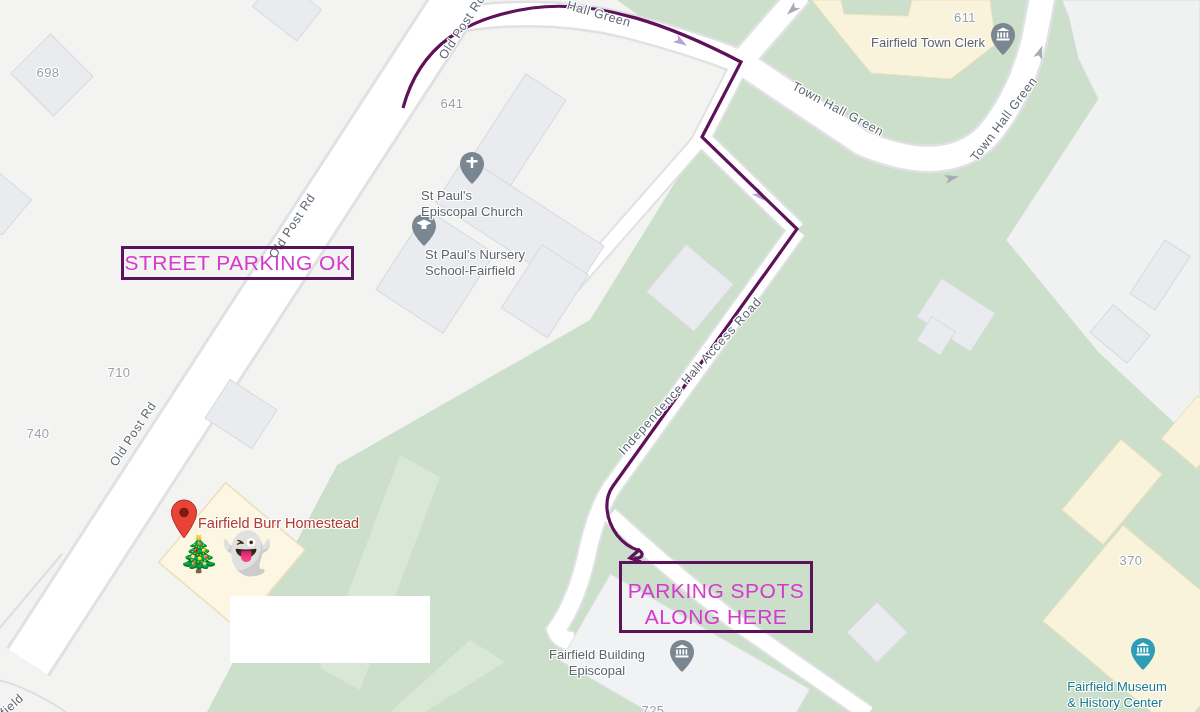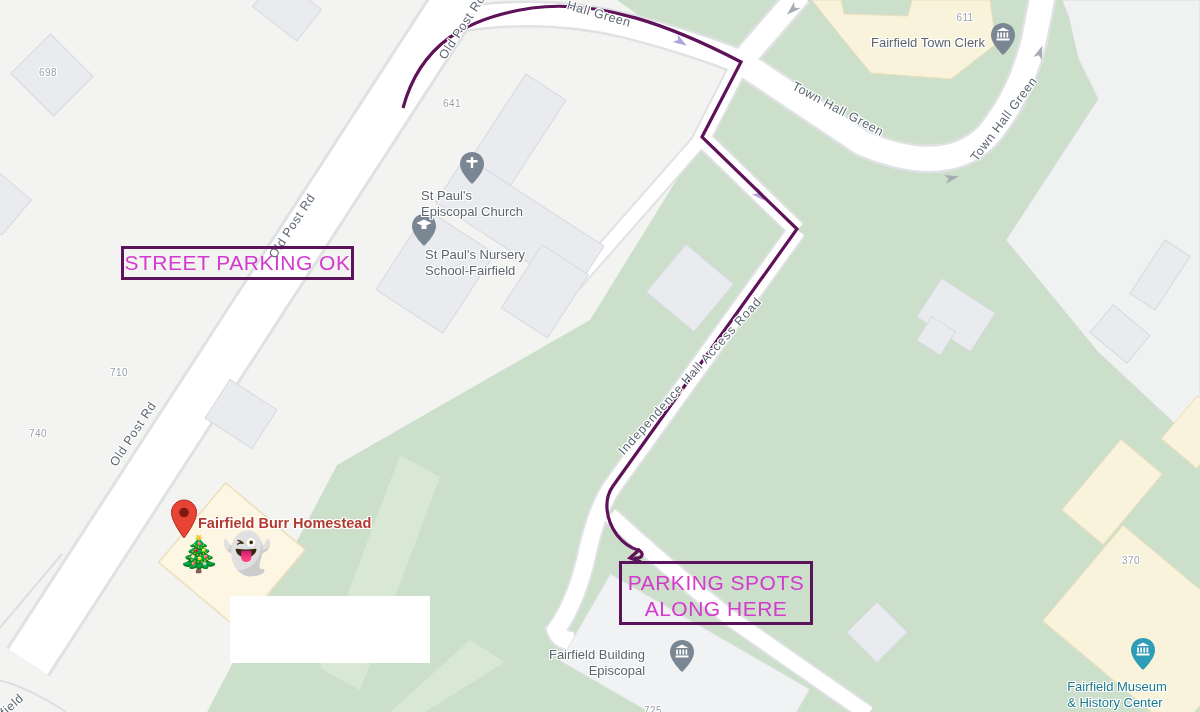--- a/index.html
+++ b/index.html
@@ -8,25 +8,25 @@
     --c-green:#cbdfca; --c-green-light:#d9e8d5; --c-road:#ffffff; --c-casing:#dfe1e3;
     --c-base:#f3f4f1; --c-bld:#e9ebee; --c-bld-line:#d7dade; --c-cream:#faf3dc; --c-cream-line:#ece0bd;
   }
   html,body{margin:0;padding:0;background:#ddd;}
   .map-canvas{position:relative;width:1200px;height:712px;overflow:hidden;background:var(--c-base);
     font-family:"Liberation Sans", sans-serif;}
   .map-canvas svg{position:absolute;left:0;top:0;}
   .lbl{position:absolute;white-space:nowrap;transform:translate(-50%,-50%);
     text-shadow:1px 0 0 #fff,-1px 0 0 #fff,0 1px 0 #fff,0 -1px 0 #fff,1px 1px 0 #fff,-1px -1px 0 #fff,1px -1px 0 #fff,-1px 1px 0 #fff;}
   .rd-lbl{font-size:12.5px;color:#5c6672;letter-spacing:.6px;}
-  .num{font-size:10px;color:#99a1a8;letter-spacing:.4px;}
+  .num{font-size:13px;color:#99a1a8;letter-spacing:.4px;}
   .poi{font-size:13px;color:#5e646b;line-height:16px;}
   .poi-right{text-align:right;}
   .poi-teal{color:#19798a;}
-  .poi-red{font-size:14.5px;color:#b23a31;font-weight:700;}
+  .poi-red{font-size:14.5px;color:#b23a31;font-weight:400;}
   .ann-box{position:absolute;border:3px solid var(--c-ann-border);color:var(--c-ann-text);
     font-size:21px;letter-spacing:.5px;text-align:center;background:transparent;}
   .redaction{position:absolute;background:#ffffff;}
   .pin{position:absolute;}
   .emoji{position:absolute;line-height:1;}
   
   .green{fill:var(--c-green);}
   .green-light{fill:var(--c-green-light);}
   .lot{fill:#f0f1f1;stroke:#dadcde;stroke-width:1;}
   .parcel{fill:#f0f2f3;stroke:#e2e4e6;stroke-width:1;}
@@ -187,35 +187,35 @@
 
   <div class="lbl poi" style="left:472px;top:204px;">
     <div>St Paul's</div>
     <div>Episcopal Church</div>
   </div>
   <div class="lbl poi" style="left:455px;top:263px;margin-left:20px;">
     <div>St Paul's Nursery</div>
     <div>School-Fairfield</div>
   </div>
   <div class="lbl poi" style="left:928px;top:43px;">Fairfield Town Clerk</div>
-  <div class="lbl poi poi-right" style="left:597px;top:663px;">
+  <div class="lbl poi poi-right" style="left:597px;top:663px;text-align:center;">
     <div>Fairfield Building</div>
     <div>Episcopal</div>
   </div>
   <div class="lbl poi poi-teal" style="left:1117px;top:703px;">
     <div>Fairfield Museum</div>
     <div>&amp; History Center</div>
     <div style="font-size:12px;">Rotating exhibits</div>
   </div>
   <div class="lbl poi poi-red" style="left:198px;top:523px;transform:translate(0,-50%);">Fairfield Burr Homestead</div>
 
   <span class="emoji" style="left:177px;top:536px;font-size:35px;">🎄</span>
   <span class="emoji" style="left:222px;top:533px;font-size:40px;">👻</span>
 
   <div class="redaction" style="left:230px;top:596px;width:200px;height:67px;"></div>
 
   <div class="ann-box" style="left:121px;top:246px;width:227px;height:28px;line-height:28px;">STREET PARKING OK</div>
-  <div class="ann-box" style="left:619px;top:561px;width:188px;height:52px;line-height:26px;padding-top:6px;">
+  <div class="ann-box" style="left:619px;top:561px;width:188px;height:52px;line-height:26px;padding-top:14px;">
     <div>PARKING SPOTS</div>
     <div>ALONG HERE</div>
   </div>
 
 </div>
 
 </body></html>

